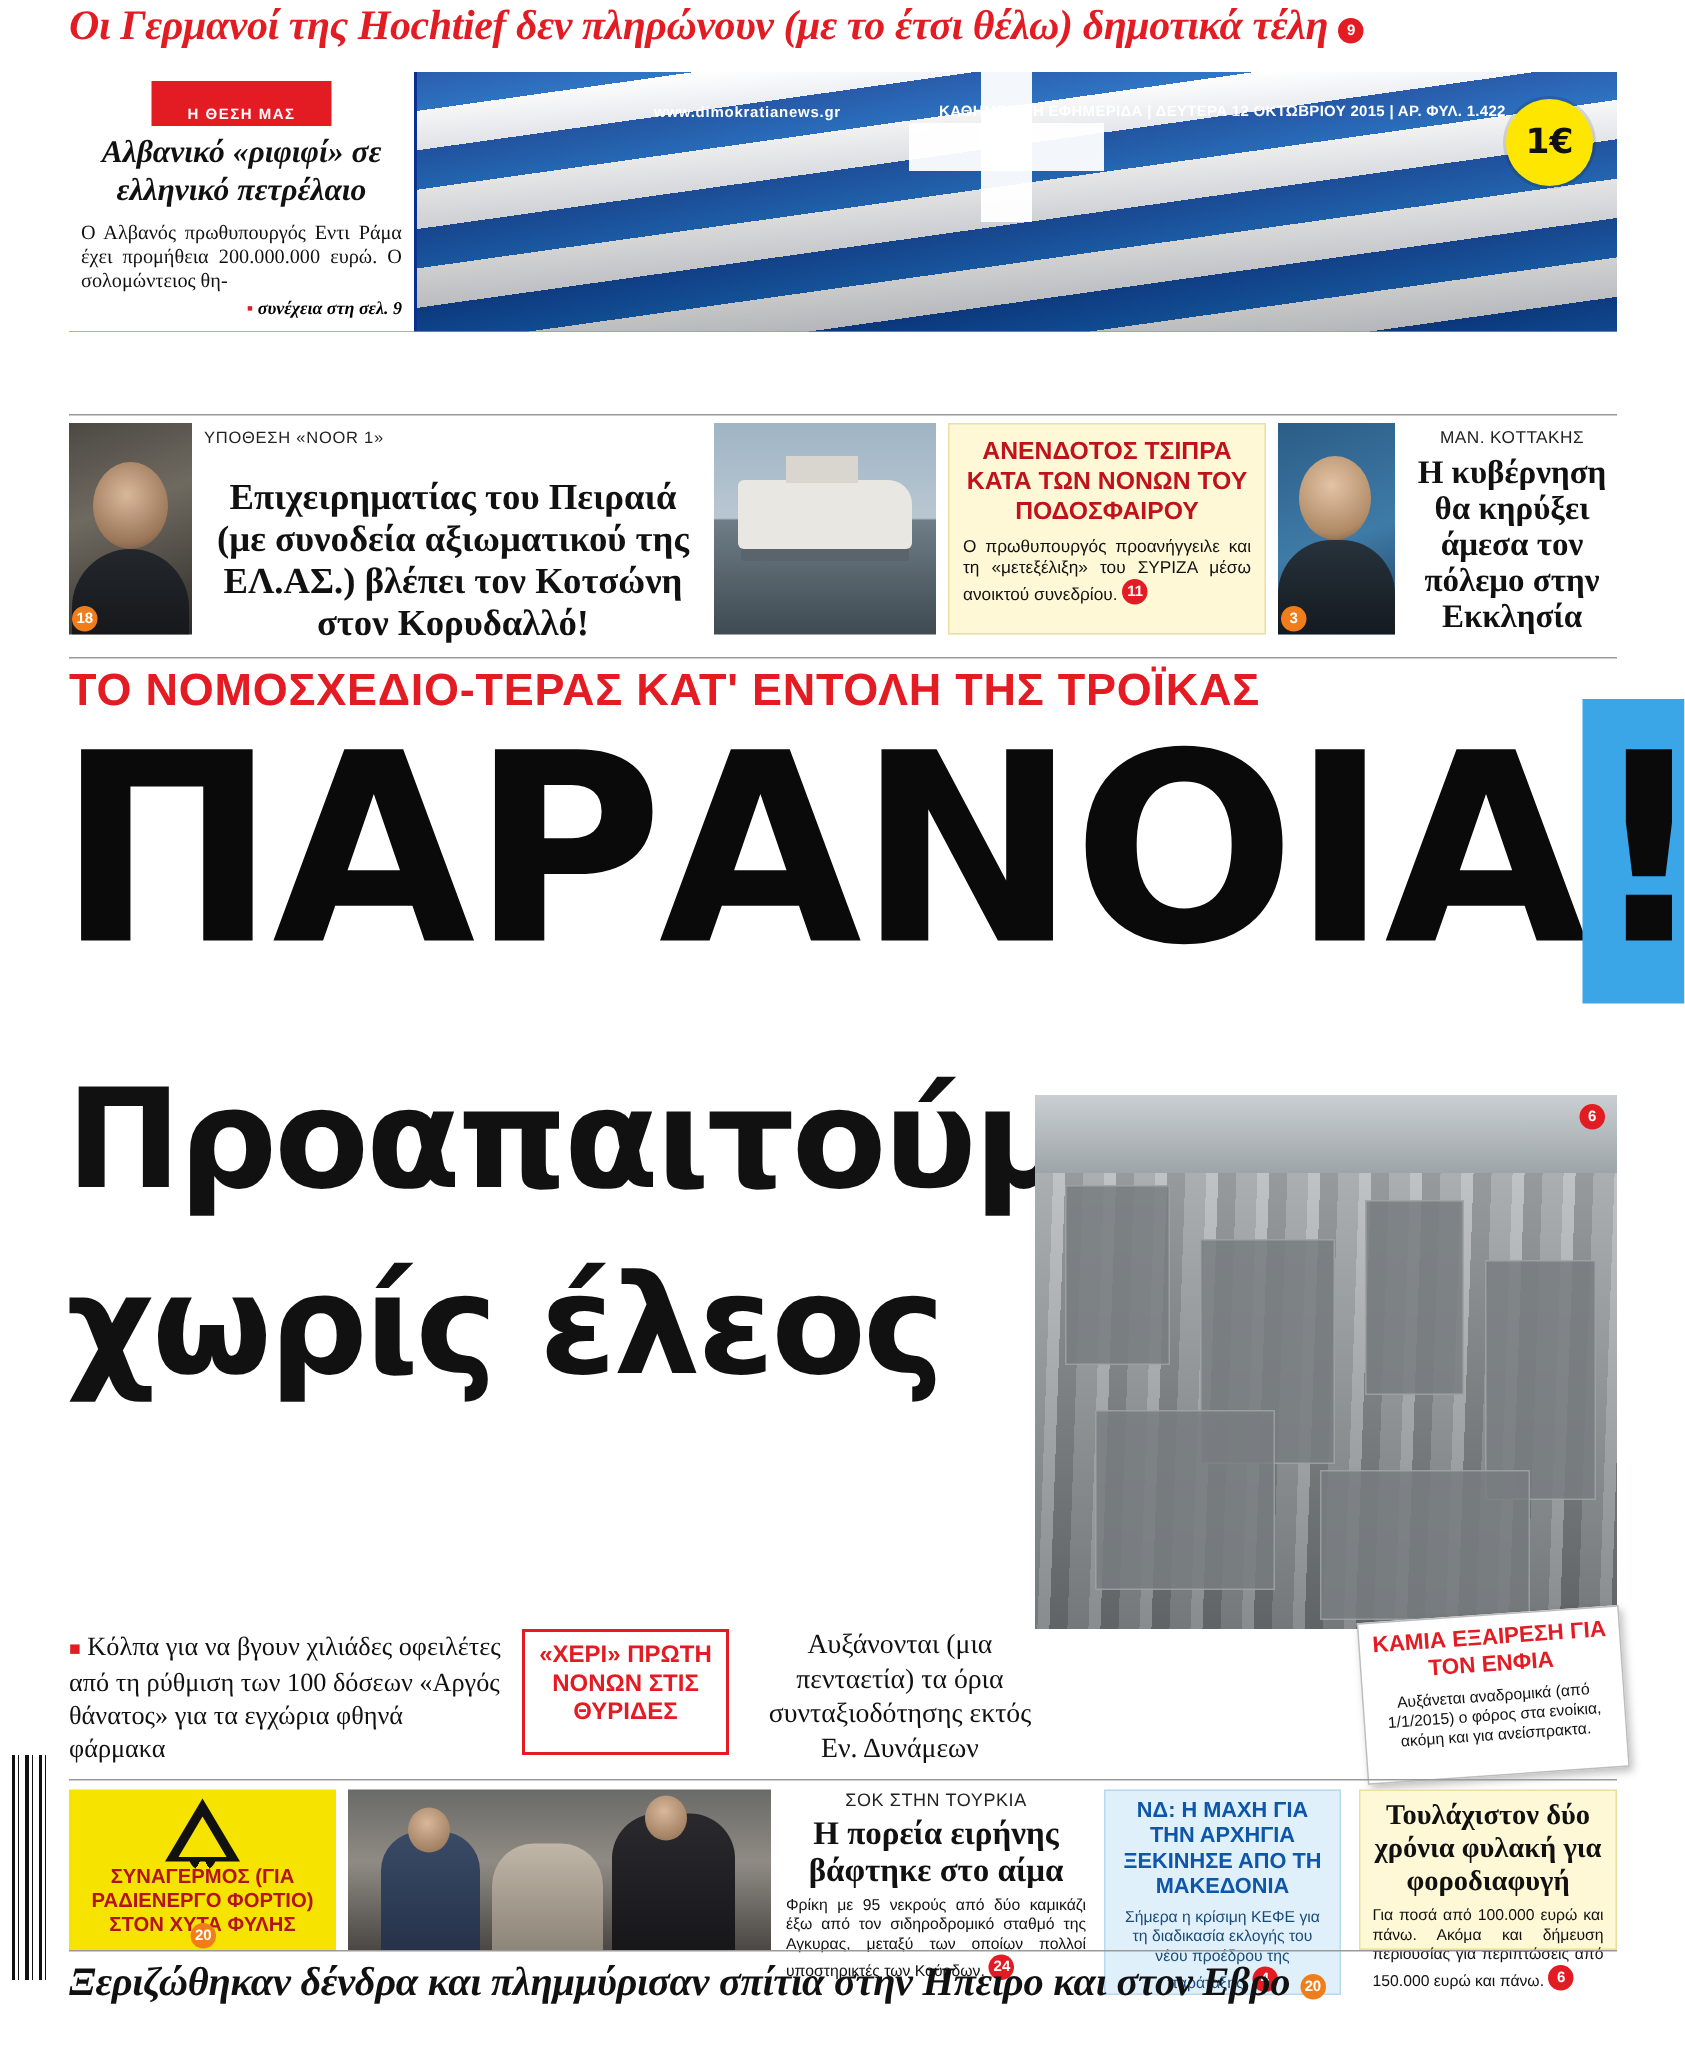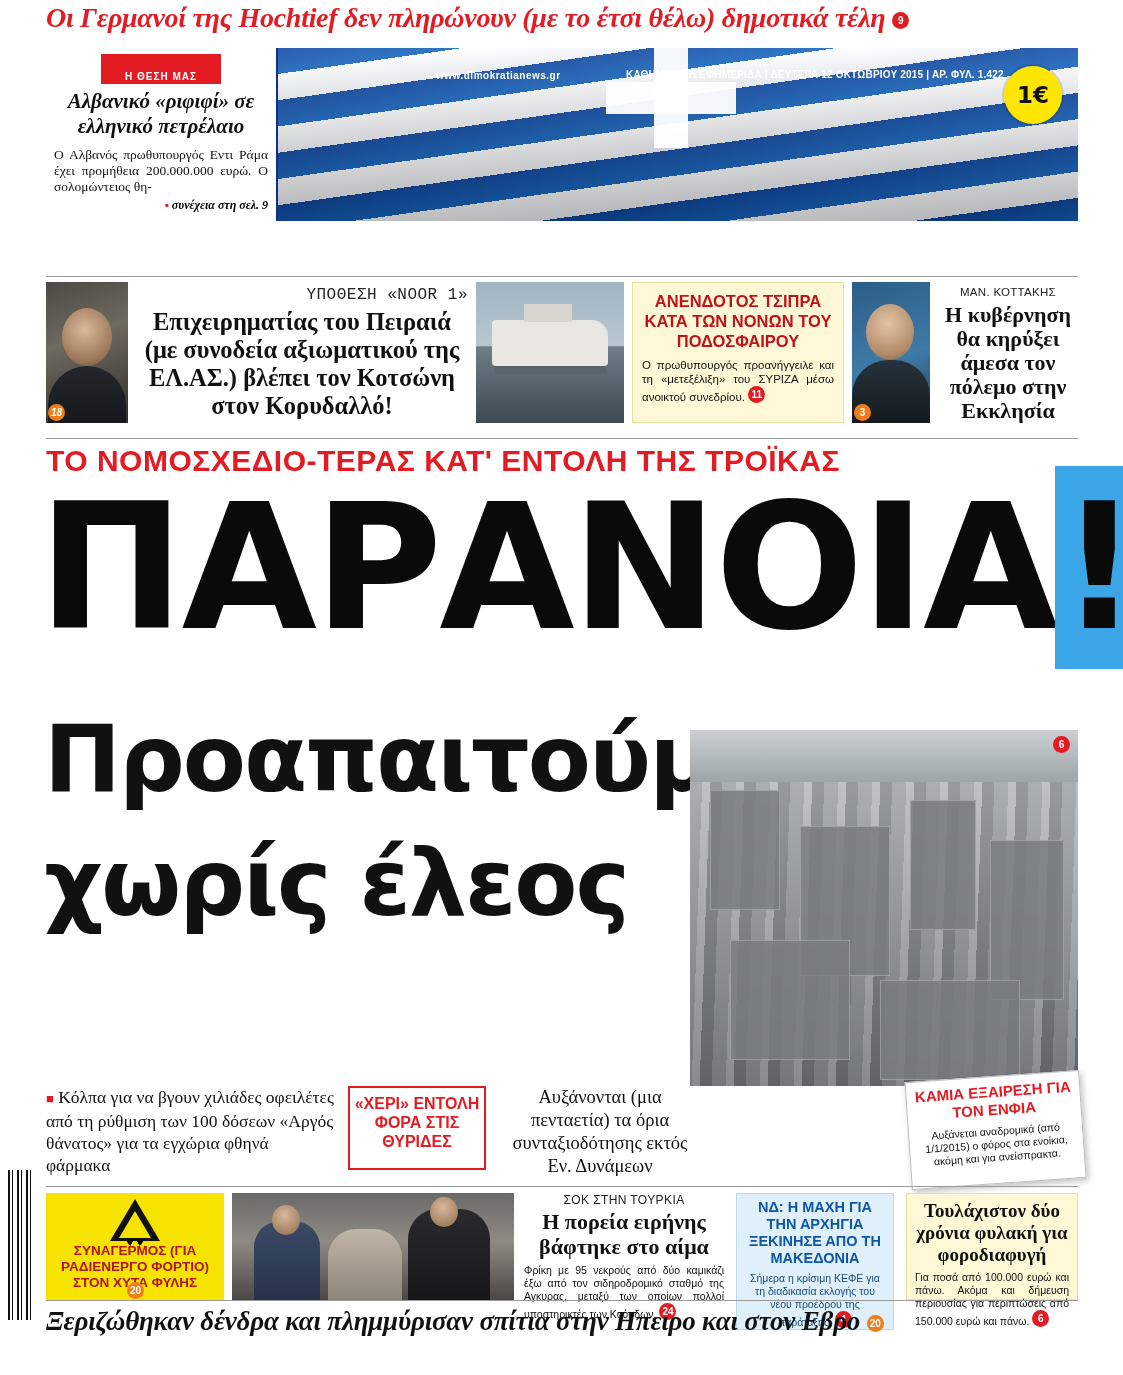--- a/index.html
+++ b/index.html
@@ -182,28 +182,28 @@
   .t-photo1 .body {
     position: absolute; left: 2px; top: 84px; width: 78px; height: 57px;
     background: linear-gradient(180deg,#23272c,#16181b);
     border-radius: 40px 40px 0 0;
   }
   .t1-text {
     position: absolute; left: 90px; top: 0; width: 332px; height: 141px;
     padding-top: 4px;
   }
   .kicker-small {
-    text-align: right;
-    font-family: Liberation Mono, monospace;
-    font-size: 16px;
+    text-align: left;
+    font-family: Liberation Sans, sans-serif;
+    font-size: 11px;
     letter-spacing: .5px;
     color: #222;
   }
   .t1-head {
-    margin-top: 4px;
+    margin-top: 20px;
     text-align: center;
     font-family: "Liberation Serif", serif;
     font-weight: bold;
     font-size: 24.5px;
     line-height: 28px;
     color: #111;
   }
   .t-photo2 {
     position: absolute; left: 430px; top: 0; width: 148px; height: 141px;
     background: linear-gradient(180deg,#9fb4c4 0%, #b9c7d2 45%, #6e7d86 46%, #3f4a52 100%);
@@ -590,21 +590,21 @@
 
     <div class="site-url">www.dimokratianews.gr</div>
     <div class="issue-line">ΚΑΘΗΜΕΡΙΝΗ ΕΦΗΜΕΡΙΔΑ | ΔΕΥΤΕΡΑ 12 ΟΚΤΩΒΡΙΟΥ 2015 | ΑΡ. ΦΥΛ. 1.422</div>
     <div class="price">1€</div>
   </div>
 
   <div class="teaser-row">
     <div class="t-photo1 photo">
       <div class="face"></div>
       <div class="body"></div>
-      <div class="badge-abs" style="left:2px; bottom:2px; top:auto;font-style:italic;">18</div>
+      <div class="badge-abs" style="left:2px; bottom:2px; top:auto;">18</div>
     </div>
     <div class="t1-text">
       <div class="kicker-small">ΥΠΟΘΕΣΗ «NOOR 1»</div>
       <div class="t1-head">Επιχειρηματίας του Πειραιά (με συνοδεία αξιωματικού της ΕΛ.ΑΣ.) βλέπει τον Κοτσώνη στον Κορυδαλλό!</div>
     </div>
 
     <div class="t-photo2 photo">
       <div class="ship"></div>
     </div>
 
@@ -649,21 +649,21 @@
     <div class="blk" style="left:190px;top:250px;width:140px;height:100px;"></div>
     <div class="badge-city">6</div>
   </div>
 
   <div class="b1">
     <span class="sq">■</span>
     <span>Κόλπα για να βγουν χιλιάδες οφειλέτες από τη ρύθμιση των 100 δόσεων «Αργός θάνατος» για τα εγχώρια φθηνά φάρμακα</span>
   </div>
 
   <div class="redbox">
-    <span>«ΧΕΡΙ» ΕΝΤΟΛΗ ΦΟΡΑ ΣΤΙΣ ΘΥΡΙΔΕΣ</span>
+    <span>«ΧΕΡΙ» ΠΡΩΤΗ ΝΟΝΩΝ ΣΤΙΣ ΘΥΡΙΔΕΣ</span>
   </div>
 
   <div class="b2">Αυξάνονται (μια πενταετία) τα όρια συνταξιοδότησης εκτός Εν. Δυνάμεων</div>
 
   <div class="tiltbox">
     <div class="hd">ΚΑΜΙΑ ΕΞΑΙΡΕΣΗ ΓΙΑ ΤΟΝ ΕΝΦΙΑ</div>
     <div class="bd">Αυξάνεται αναδρομικά (από 1/1/2015) ο φόρος στα ενοίκια, ακόμη και για ανείσπρακτα.</div>
   </div>
 
   <div class="hr" style="top:1186px;"></div>

